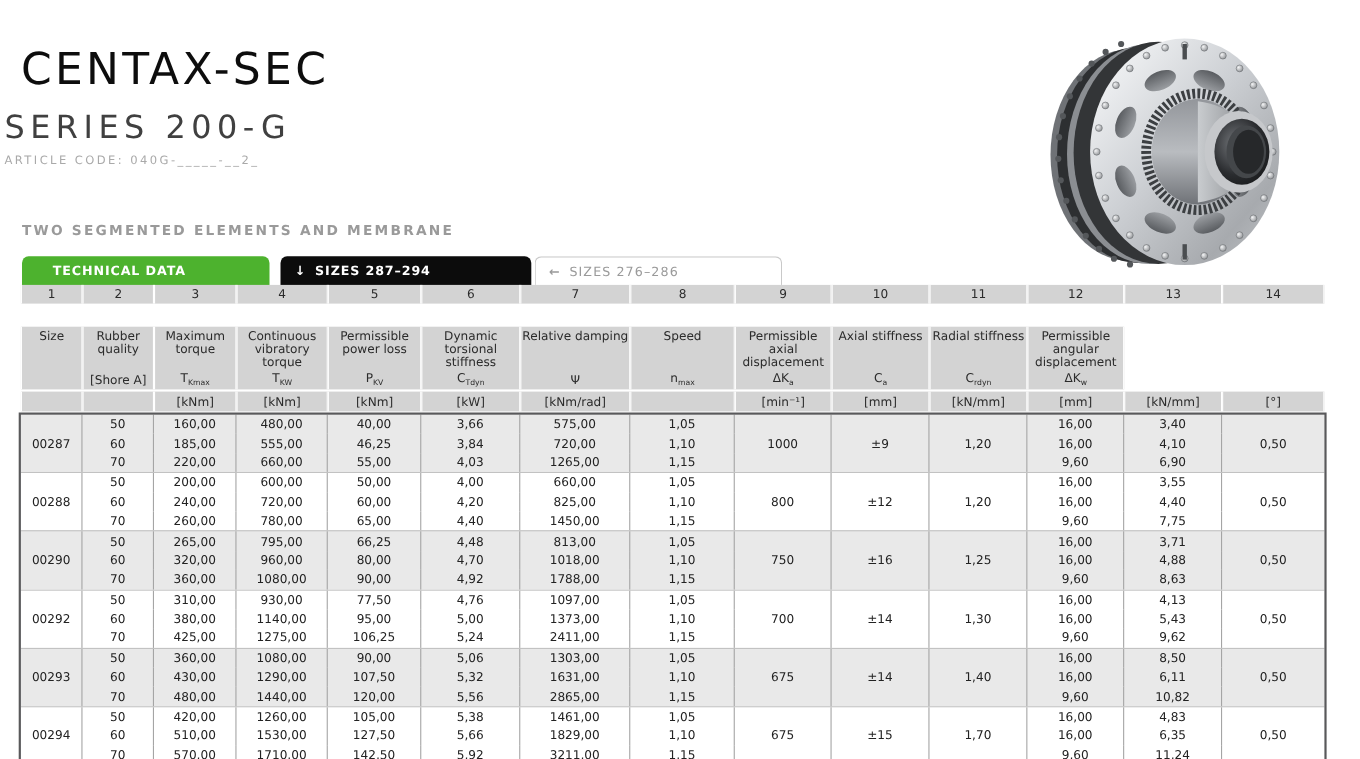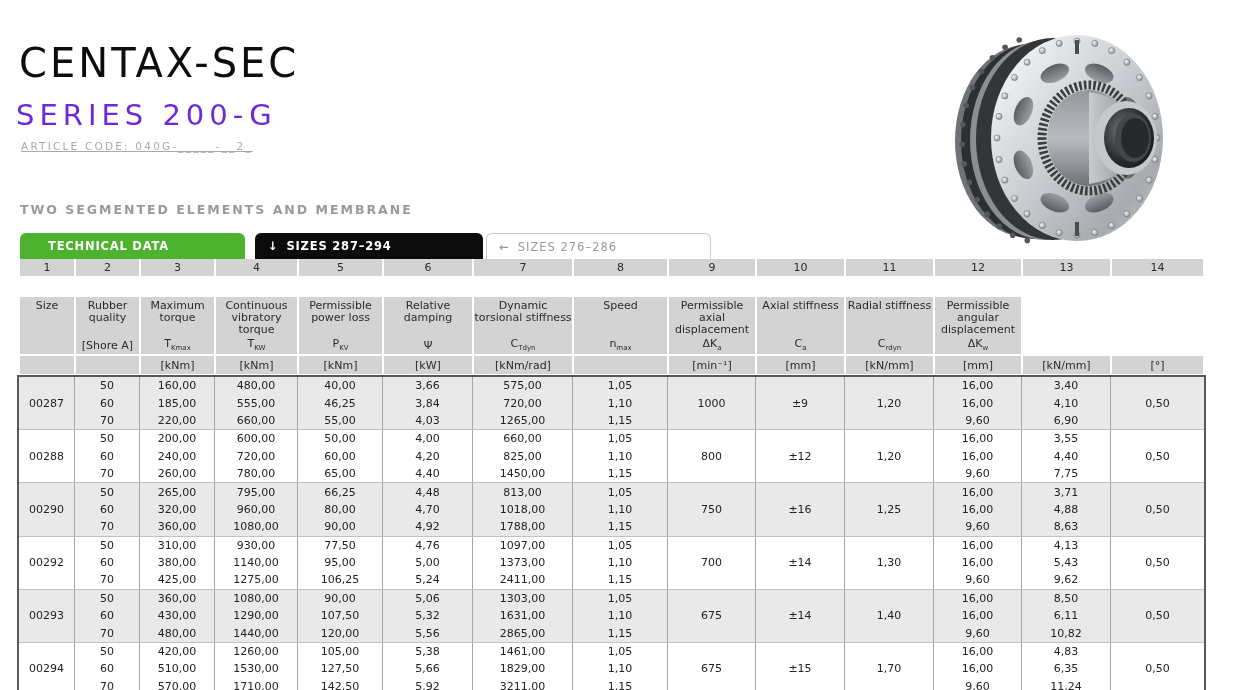--- a/index.html
+++ b/index.html
@@ -1,22 +1,22 @@
 <!DOCTYPE html>
 <html><head>
 <meta charset="utf-8">
 <style>
   html,body{margin:0;padding:0;background:#ffffff;}
   body{width:1236px;height:690px;font-family:"DejaVu Sans","Liberation Sans",sans-serif;color:#1f1f1f;position:relative;overflow:hidden;}
   .page{position:absolute;inset:0;}
 
   
   .hd-title{position:absolute;left:19px;top:40px;font-size:40px;font-weight:400;letter-spacing:3px;color:#0d0d0d;margin:0;}
-  .hd-series{position:absolute;left:16px;top:98px;font-size:29px;letter-spacing:5px;color:#6d28d9;}
-  .hd-article{position:absolute;left:21px;top:140px;font-size:10.5px;letter-spacing:2.2px;color:#a9a9a9;text-decoration:underline;}
+  .hd-series{position:absolute;left:4px;top:98px;font-size:29px;letter-spacing:5px;color:#404040;}
+  .hd-article{position:absolute;left:4px;top:140px;font-size:10.5px;letter-spacing:2.2px;color:#a9a9a9;}
   .hd-section{position:absolute;left:20px;top:202px;font-size:12.5px;font-weight:bold;letter-spacing:2px;color:#9a9a9a;}
 
   
   .product-image{position:absolute;left:948px;top:18px;width:252px;height:240px;}
 
   
   .tabs{position:absolute;left:20px;top:233px;height:26px;display:flex;}
   .tab{height:26px;border-radius:6px 6px 0 0;display:flex;align-items:center;font-size:11.5px;font-weight:bold;letter-spacing:0.8px;box-sizing:border-box;cursor:pointer;}
   .tab-green{width:225px;background:#4db22e;color:#ffffff;padding-left:28px;margin-right:10px;}
   .tab-black{width:228px;background:#0c0c0c;color:#ffffff;padding-left:13px;margin-right:3px;}
@@ -209,26 +209,26 @@
         </div>
         <div class="hcell">
           <div class="cname">Continuous vibratory torque</div>
           <div class="csym"><span>T</span><span class="sub">KW</span></div>
         </div>
         <div class="hcell">
           <div class="cname">Permissible power loss</div>
           <div class="csym"><span>P</span><span class="sub">KV</span></div>
         </div>
         <div class="hcell">
+          <div class="cname">Dynamic torsional stiffness</div>
+          <div class="csym"><span>C</span><span class="sub">Tdyn</span></div>
+        </div>
+        <div class="hcell">
           <div class="cname">Relative damping</div>
           <div class="csym"><span>Ψ</span></div>
-        </div>
-        <div class="hcell">
-          <div class="cname">Dynamic torsional stiffness</div>
-          <div class="csym"><span>C</span><span class="sub">Tdyn</span></div>
         </div>
         <div class="hcell">
           <div class="cname">Speed</div>
           <div class="csym"><span>n</span><span class="sub">max</span></div>
         </div>
         <div class="hcell">
           <div class="cname">Permissible axial displacement</div>
           <div class="csym"><span>ΔK</span><span class="sub">a</span></div>
         </div>
         <div class="hcell">

